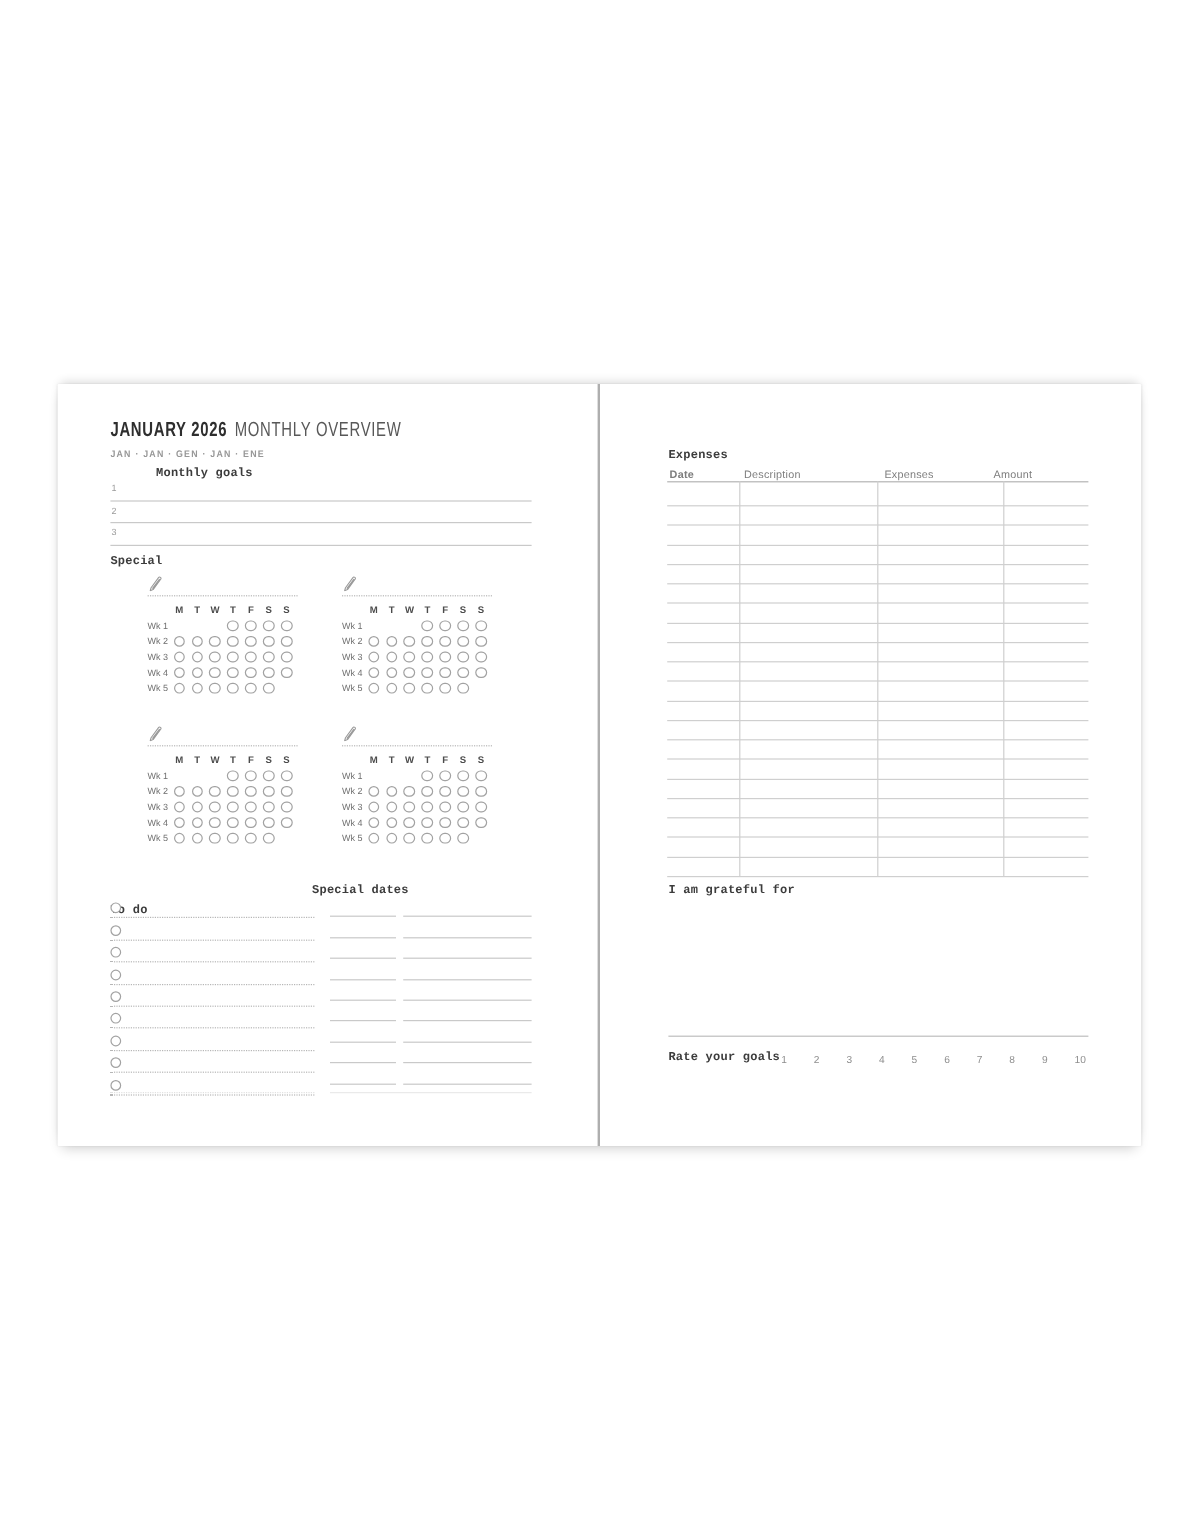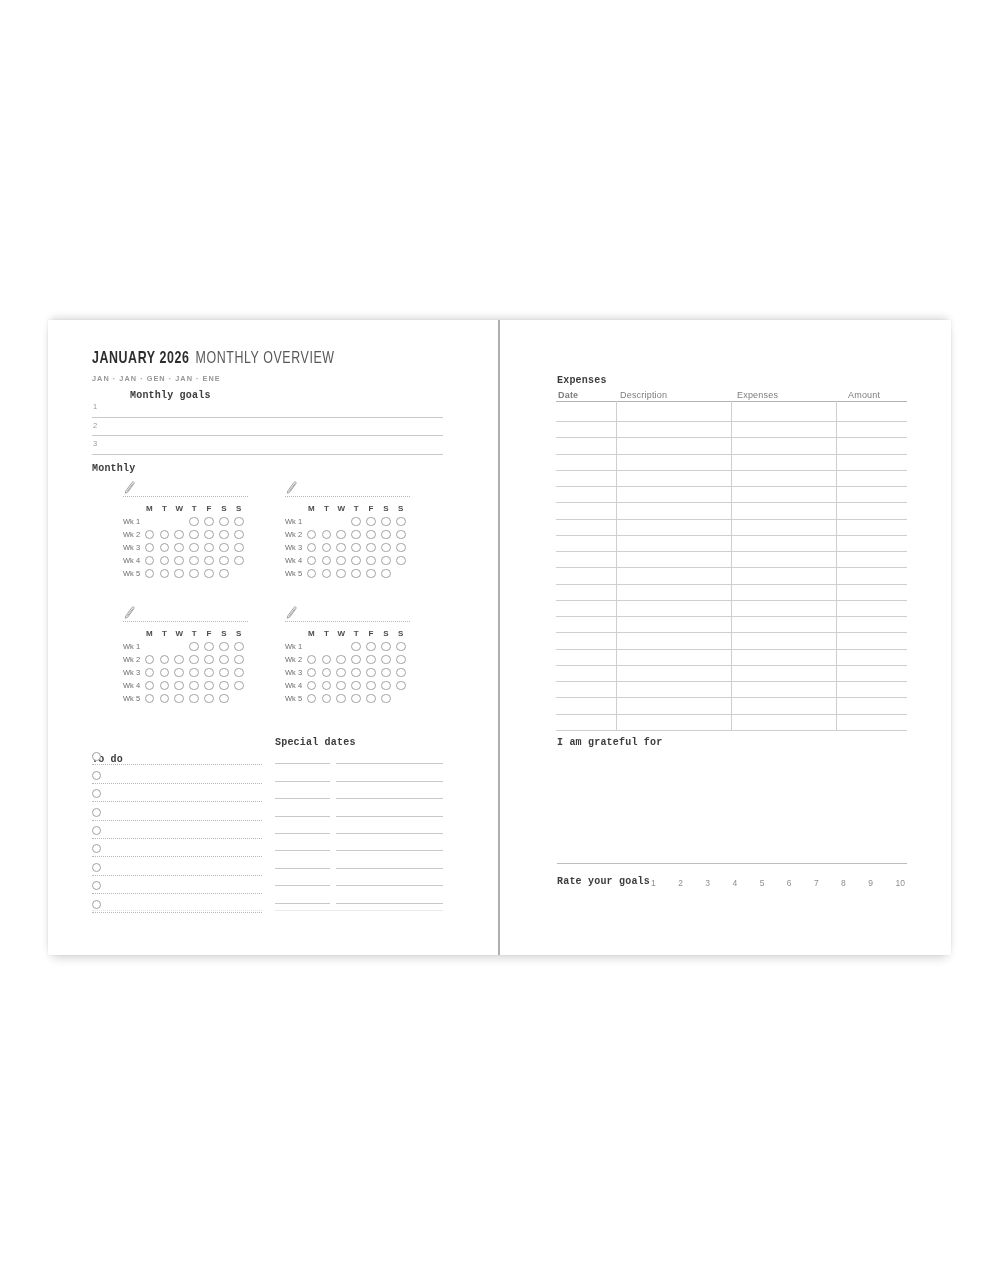--- a/index.html
+++ b/index.html
@@ -44,21 +44,21 @@
   .t-cell{width:14.9px;height:13px;display:flex;align-items:center;justify-content:center;}
   .t-day{font-size:8px;font-weight:bold;color:#4c4c4c;}
   .t-circle{width:9.5px;height:9.5px;border:1px solid var(--circle,#a2a2a2);border-radius:50%;box-sizing:border-box;}
 
   
   .todo-heading{position:absolute;left:44px;top:434px;}
   .todo-list{position:absolute;left:44px;top:427px;width:170px;}
   .todo-row{position:relative;height:17.4px;border-bottom:1px dotted var(--dotted,#b6b6b6);}
   .todo-circle{position:absolute;left:0;bottom:3px;width:9px;height:9px;border:1px solid var(--circle,#a2a2a2);
                border-radius:50%;box-sizing:border-box;background:#fff;}
-  .sd-heading{position:absolute;left:227px;top:417px;text-align:right;}
+  .sd-heading{position:absolute;left:212px;top:417px;text-align:right;}
   .sd-list{position:absolute;left:227px;top:427px;width:168px;}
   .sd-row{display:flex;height:17.4px;align-items:flex-end;}
   .sd-short{width:55px;height:100%;border-bottom:1px solid var(--line,#c9c9c9);}
   .sd-long{flex:1;margin-left:6px;height:100%;border-bottom:1px solid var(--line,#c9c9c9);}
   .fade-dotted{position:absolute;border-top:1px dotted #c4c4c4;opacity:.5;}
   .fade-solid{position:absolute;border-top:1px solid #d6d6d6;opacity:.5;}
 
   
   .exp-heading{position:absolute;left:56px;top:55px;}
   .exp-table{position:absolute;left:55px;top:70px;width:351px;height:341px;}
@@ -93,21 +93,21 @@
             <span class="goal-num">1</span>
           </div>
           <div class="goal-row">
             <span class="goal-num">2</span>
           </div>
           <div class="goal-row">
             <span class="goal-num">3</span>
           </div>
         </div>
 
-      <div class="mono trk-heading">Monthly</div>
+      <div class="mono trk-heading">Special</div>
       <div id="trackers-grid">
           <div class="tracker t0">
             <span class="t-pencil"><svg width="11" height="13" viewBox="0 0 11 13">
                 <path d="M1.2 12.2 L1.9 9.8 L8.1 1.3 Q8.8 0.4 9.7 1.1 Q10.6 1.8 9.9 2.7 L3.6 11.3 Z M3 10.5 L9 2.5" stroke="#9a9a9a" stroke-width="0.9" fill="none" stroke-linejoin="round"></path>
               </svg></span>
             <div class="t-line"></div>
             <div class="t-grid">
               <div class="t-row">
                 <span class="t-wk"></span>
                 <span class="t-cell">
@@ -755,21 +755,21 @@
     </div>
 
     <div class="gutter"></div>
 
     <div class="page page-right">
       <div class="mono exp-heading">Expenses</div>
       <div class="exp-table">
           <span class="exp-label" style="left:2px;font-weight:bold;">Date</span>
           <span class="exp-label" style="left:64px;">Description</span>
           <span class="exp-label" style="left:181px;">Expenses</span>
-          <span class="exp-label" style="left:292px;">Amount</span>
+          <span class="exp-label" style="left:272px;">Amount</span>
           <div class="exp-headline"></div>
           <div class="exp-hline" style="top:31px;"></div>
           <div class="exp-hline" style="top:47.260000000000005px;"></div>
           <div class="exp-hline" style="top:63.52px;"></div>
           <div class="exp-hline" style="top:79.78px;"></div>
           <div class="exp-hline" style="top:96.04px;"></div>
           <div class="exp-hline" style="top:112.30000000000001px;"></div>
           <div class="exp-hline" style="top:128.56px;"></div>
           <div class="exp-hline" style="top:144.82px;"></div>
           <div class="exp-hline" style="top:161.08px;"></div>

